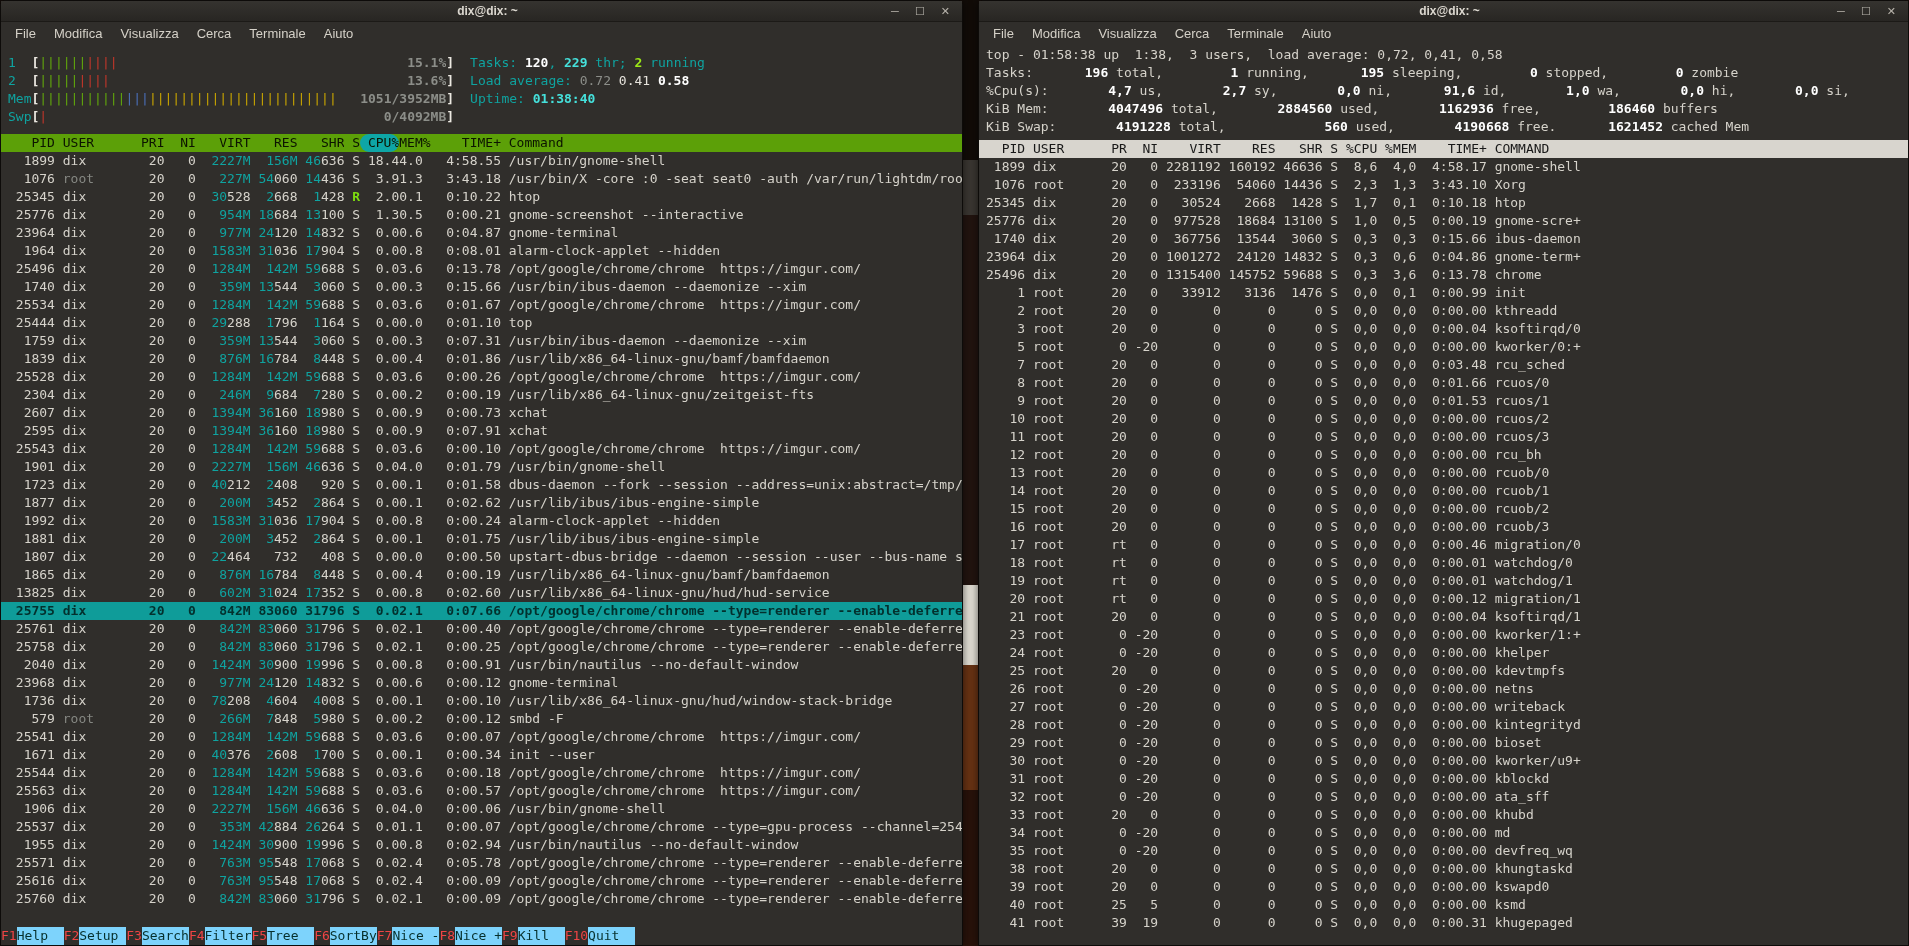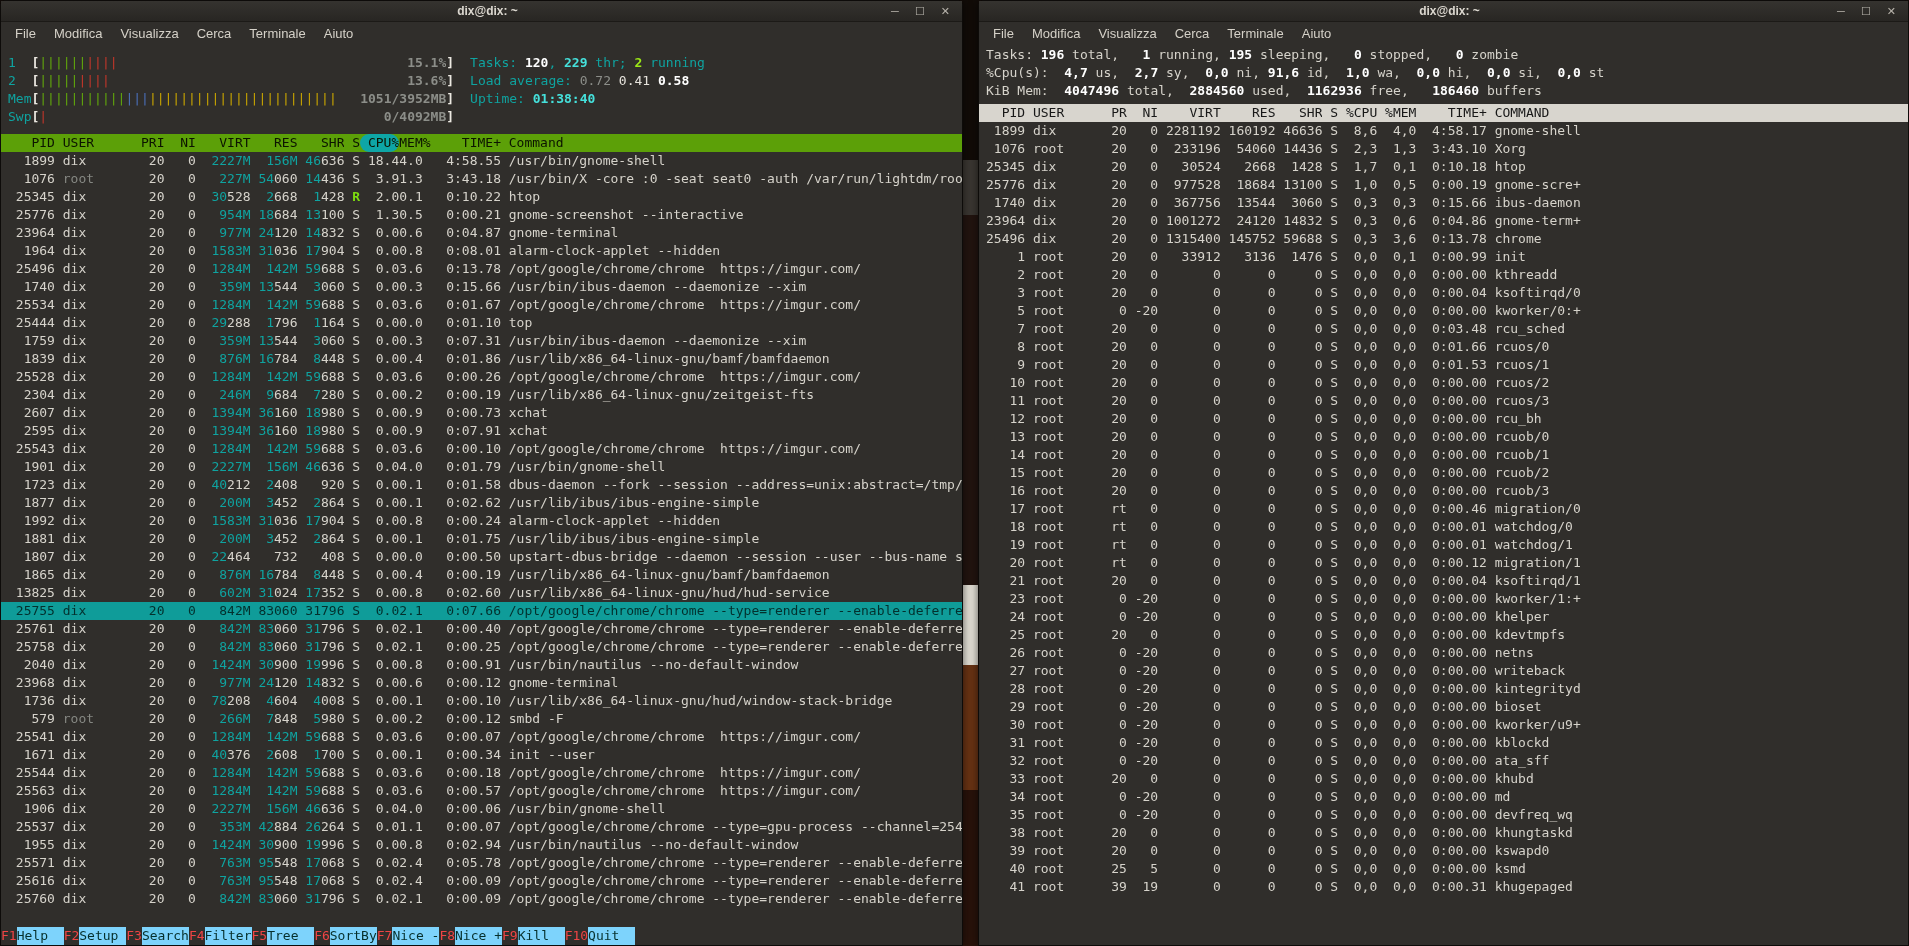--- a/index.html
+++ b/index.html
@@ -40,29 +40,29 @@
   .l-virt{width:7ch;text-align:right;} .l-res{width:6ch;text-align:right;}
   .l-shr{width:6ch;text-align:right;} .l-st{width:2ch;text-align:right;}
   .l-cpu{width:5ch;text-align:right;border-radius:9px;} .l-mem{width:5ch;}
   .l-time{width:8ch;text-align:right;} .l-cmd{flex:1 1 auto;padding-left:1ch;text-align:left;}
   .htop-head{display:flex;background:#5ca008;color:#0c1400;white-space:pre;
              flex:0 0 auto;padding-left:7px;margin-top:8px;height:18px;}
   .htop-head .hl{background:#0ea6a6;}
   .prow{display:flex;white-space:pre;height:18px;overflow:hidden;padding-left:7px;flex:0 0 auto;}
   .prow .teal{color:#0fa3a0;} .prow .dimu{color:#858782;} .prow .stR{color:#7ddb10;font-weight:bold;}
   .sel{background:#0f9c99;}
-  .sel span, .sel .teal, .sel .dimu, .sel .stR{color:#03302d !important;font-weight:normal;}
+  .sel span, .sel .teal, .sel .dimu, .sel .stR{color:#03302d !important;font-weight:bold;}
   .fbar{margin-top:auto;display:flex;white-space:pre;flex:0 0 auto;height:18px;overflow:hidden;}
   .fitem{display:flex;flex:0 0 auto;}
   .fkey{color:#ef4444;}
   .flabel{background:#7dd3fc;color:#06302c;}
   
   .top-summary{padding-left:7px;padding-top:2px;flex:0 0 auto;}
   .rline{white-space:pre;height:18px;}
-  .rb{color:#ffffff;font-weight:bold;}
+  .rb{color:#ffffff;font-weight:bold;margin-left:44px;}
   .top-head{display:flex;background:#d8d5ce;color:#181818;margin-top:4px;
             padding-left:7px;white-space:pre;height:18px;flex:0 0 auto;}
   .trow{display:flex;white-space:pre;height:18px;overflow:hidden;padding-left:7px;flex:0 0 auto;}
   .r-pid{width:5ch;text-align:right;} .r-user{width:9ch;text-align:left;padding-left:1ch;}
   .r-pr{width:3ch;text-align:right;} .r-ni{width:4ch;text-align:right;}
   .r-virt{width:8ch;text-align:right;} .r-res{width:7ch;text-align:right;}
   .r-shr{width:6ch;text-align:right;} .r-st{width:2ch;text-align:right;}
   .r-cpu{width:5ch;text-align:right;} .r-mem{width:5ch;text-align:right;}
   .r-time{width:9ch;text-align:right;} .r-cmd{flex:1 1 auto;padding-left:1ch;text-align:left;}
   
@@ -170,23 +170,25 @@
   <div class="menubar" id="menu-right">
       <span class="menu-item">File</span>
       <span class="menu-item">Modifica</span>
       <span class="menu-item">Visualizza</span>
       <span class="menu-item">Cerca</span>
       <span class="menu-item">Terminale</span>
       <span class="menu-item">Aiuto</span>
     </div>
   <div class="term">
     <div class="top-summary" id="top-summary">
+        <div class="rline"><span>top - 01:58:38 up  1:38,  3 users,  load average: 0,72, 0,41, 0,58</span></div>
         <div class="rline"><span>Tasks: </span><span class="rb">196</span><span> total,   </span><span class="rb">1</span><span> running, </span><span class="rb">195</span><span> sleeping,   </span><span class="rb">0</span><span> stopped,   </span><span class="rb">0</span><span> zombie</span></div>
         <div class="rline"><span>%Cpu(s):  </span><span class="rb">4,7</span><span> us,  </span><span class="rb">2,7</span><span> sy,  </span><span class="rb">0,0</span><span> ni, </span><span class="rb">91,6</span><span> id,  </span><span class="rb">1,0</span><span> wa,  </span><span class="rb">0,0</span><span> hi,  </span><span class="rb">0,0</span><span> si,  </span><span class="rb">0,0</span><span> st</span></div>
         <div class="rline"><span>KiB Mem:  </span><span class="rb">4047496</span><span> total,  </span><span class="rb">2884560</span><span> used,  </span><span class="rb">1162936</span><span> free,   </span><span class="rb">186460</span><span> buffers</span></div>
+        <div class="rline"><span>KiB Swap:  </span><span class="rb">4191228</span><span> total,       </span><span class="rb">560</span><span> used,  </span><span class="rb">4190668</span><span> free. </span><span class="rb">1621452</span><span> cached Mem</span></div>
       </div>
     <div class="top-head" id="top-head"><span class="c r-pid">PID</span><span class="c r-user">USER</span><span class="c r-pr">PR</span><span class="c r-ni">NI</span><span class="c r-virt">VIRT</span><span class="c r-res">RES</span><span class="c r-shr">SHR</span><span class="c r-st">S</span><span class="c r-cpu">%CPU</span><span class="c r-mem">%MEM</span><span class="c r-time">TIME+</span><span class="c r-cmd">COMMAND</span></div>
     <div id="top-rows">
         <div class="trow"><span class="c r-pid">1899</span><span class="c r-user">dix</span><span class="c r-pr">20</span><span class="c r-ni">0</span><span class="c r-virt">2281192</span><span class="c r-res">160192</span><span class="c r-shr">46636</span><span class="c r-st">S</span><span class="c r-cpu">8,6</span><span class="c r-mem">4,0</span><span class="c r-time">4:58.17</span><span class="c r-cmd">gnome-shell</span></div>
         <div class="trow"><span class="c r-pid">1076</span><span class="c r-user">root</span><span class="c r-pr">20</span><span class="c r-ni">0</span><span class="c r-virt">233196</span><span class="c r-res">54060</span><span class="c r-shr">14436</span><span class="c r-st">S</span><span class="c r-cpu">2,3</span><span class="c r-mem">1,3</span><span class="c r-time">3:43.10</span><span class="c r-cmd">Xorg</span></div>
         <div class="trow"><span class="c r-pid">25345</span><span class="c r-user">dix</span><span class="c r-pr">20</span><span class="c r-ni">0</span><span class="c r-virt">30524</span><span class="c r-res">2668</span><span class="c r-shr">1428</span><span class="c r-st">S</span><span class="c r-cpu">1,7</span><span class="c r-mem">0,1</span><span class="c r-time">0:10.18</span><span class="c r-cmd">htop</span></div>
         <div class="trow"><span class="c r-pid">25776</span><span class="c r-user">dix</span><span class="c r-pr">20</span><span class="c r-ni">0</span><span class="c r-virt">977528</span><span class="c r-res">18684</span><span class="c r-shr">13100</span><span class="c r-st">S</span><span class="c r-cpu">1,0</span><span class="c r-mem">0,5</span><span class="c r-time">0:00.19</span><span class="c r-cmd">gnome-scre+</span></div>
         <div class="trow"><span class="c r-pid">1740</span><span class="c r-user">dix</span><span class="c r-pr">20</span><span class="c r-ni">0</span><span class="c r-virt">367756</span><span class="c r-res">13544</span><span class="c r-shr">3060</span><span class="c r-st">S</span><span class="c r-cpu">0,3</span><span class="c r-mem">0,3</span><span class="c r-time">0:15.66</span><span class="c r-cmd">ibus-daemon</span></div>
         <div class="trow"><span class="c r-pid">23964</span><span class="c r-user">dix</span><span class="c r-pr">20</span><span class="c r-ni">0</span><span class="c r-virt">1001272</span><span class="c r-res">24120</span><span class="c r-shr">14832</span><span class="c r-st">S</span><span class="c r-cpu">0,3</span><span class="c r-mem">0,6</span><span class="c r-time">0:04.86</span><span class="c r-cmd">gnome-term+</span></div>
         <div class="trow"><span class="c r-pid">25496</span><span class="c r-user">dix</span><span class="c r-pr">20</span><span class="c r-ni">0</span><span class="c r-virt">1315400</span><span class="c r-res">145752</span><span class="c r-shr">59688</span><span class="c r-st">S</span><span class="c r-cpu">0,3</span><span class="c r-mem">3,6</span><span class="c r-time">0:13.78</span><span class="c r-cmd">chrome</span></div>

